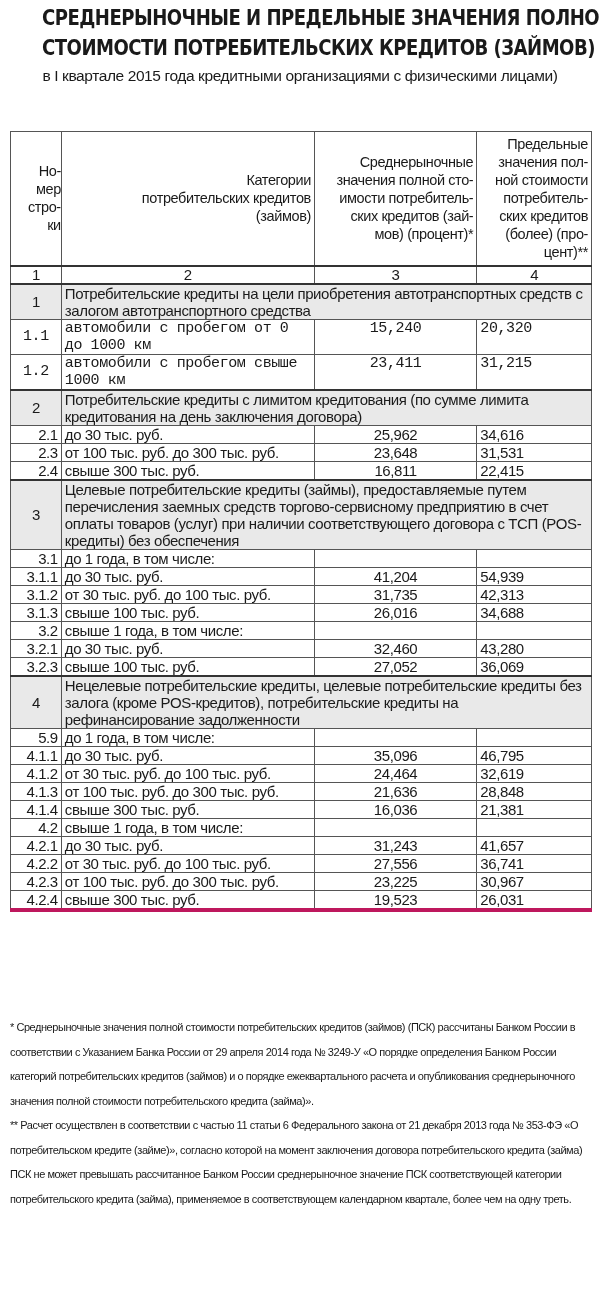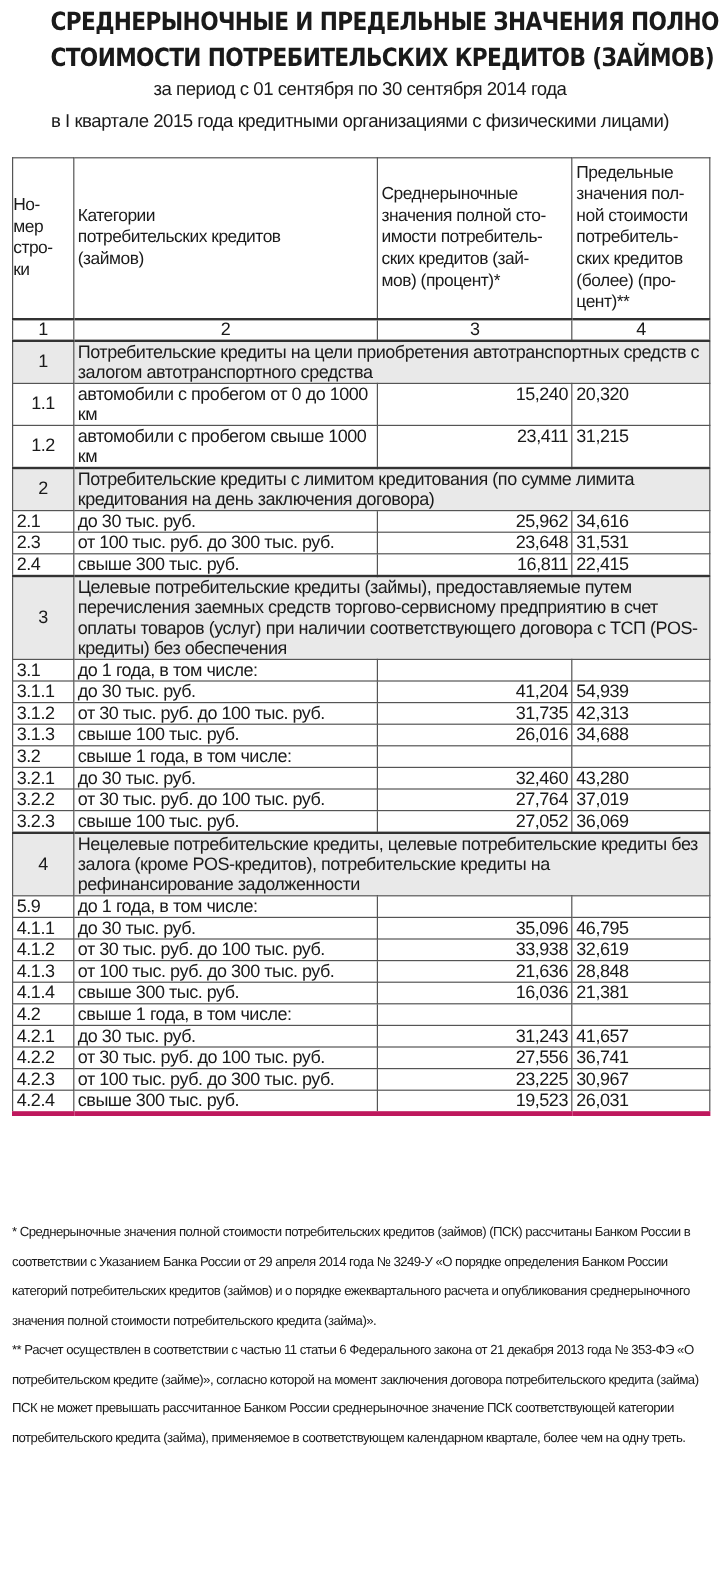--- a/index.html
+++ b/index.html
@@ -3,42 +3,41 @@
 <meta charset="utf-8">
 <style>
   html, body { margin: 0; padding: 0; background: #ffffff; }
   body { width: 600px; height: 1315px; overflow: hidden; color: #1a1a1a; font-family: "Liberation Sans", sans-serif; position: relative; }
   .title { text-align: center; font-family: "DejaVu Sans", sans-serif; font-weight: bold; font-size: 21px; line-height: 24px; letter-spacing: -0.6px; margin-top: 6px; transform: scaleX(0.86); transform-origin: center; white-space: nowrap; }
   .subtitle { text-align: center; font-size: 15.5px; line-height: 22px; letter-spacing: -0.4px; margin-top: 4px; }
   table.grid { position: absolute; left: 10px; top: 131px; width: 582px; border-collapse: collapse; font-size: 15px; letter-spacing: -0.4px; }
   table.grid td { border: 1px solid #555; padding: 0 3px; vertical-align: top; line-height: 17px; }
   .c-num { width: 44px; text-align: center; }
   .c-cat { width: 248px; }
-  .c-v1 { width: 156px; text-align: right; }
+  .c-v1 { width: 156px; text-align: center; }
   .c-v2 { width: 108px; text-align: left; }
-  tr.head td { vertical-align: middle; text-align: left; font-size: 14.5px; line-height: 18px; }
+  tr.head td { vertical-align: middle; text-align: right; font-size: 14.5px; line-height: 18px; }
   tr.head td.hn { padding: 0; }
   tr.colnum td { text-align: center; border-top: 2px solid #333; line-height: 16px; }
   tr.section td { background: #e9e9e9; border-top: 2px solid #333; }
   tr.section td.c-num { vertical-align: middle; }
-  tr.two td { height: 34px; }
+  tr.two td { height: 34px; font-family: Liberation Mono, monospace; }
   tr.two td.c-num { vertical-align: middle; }
   tr.one td { line-height: 17px; }
-  tr.one td.c-num { text-align: left; }
+  tr.one td.c-num { text-align: right; }
   tr.last td { border-bottom: 4px solid #be185d; }
   .notes { position: absolute; left: 10px; top: 1015px; width: 585px; font-size: 11px; line-height: 24.5px; letter-spacing: -0.45px; }
   .notes p { margin: 0; }
 </style>
 </head>
 <body>
 
 <div>
   <div class="title">СРЕДНЕРЫНОЧНЫЕ И ПРЕДЕЛЬНЫЕ ЗНАЧЕНИЯ ПОЛНОЙ</div>
   <div class="title">СТОИМОСТИ ПОТРЕБИТЕЛЬСКИХ  КРЕДИТОВ (ЗАЙМОВ)</div>
-  <div class="subtitle">за период с 01 сентября по 30 сентября 2014 года</div>
   <div class="subtitle" style="margin-top:5px">в I квартале 2015 года кредитными организациями с физическими лицами)</div>
 </div>
 
 <table class="grid">
   <tbody id="tbody">
     <tr class="head" style="height:134px">
       <td class="c-num hn">
           <div id="h-num">
             <div>Но-</div>
             <div>мер</div>
@@ -152,26 +151,20 @@
         <td class="c-v1"></td>
         <td class="c-v2"></td>
       </tr>
       <tr class="one">
         <td class="c-num">3.2.1</td>
         <td class="c-cat">до 30 тыс. руб.</td>
         <td class="c-v1">32,460</td>
         <td class="c-v2">43,280</td>
       </tr>
       <tr class="one">
-        <td class="c-num">3.2.2</td>
-        <td class="c-cat">от 30 тыс. руб. до 100 тыс. руб.</td>
-        <td class="c-v1">27,764</td>
-        <td class="c-v2">37,019</td>
-      </tr>
-      <tr class="one">
         <td class="c-num">3.2.3</td>
         <td class="c-cat">свыше 100 тыс. руб.</td>
         <td class="c-v1">27,052</td>
         <td class="c-v2">36,069</td>
       </tr>
       <tr class="section">
         <td class="c-num">4</td>
         <td class="c-cat" colspan="3">Нецелевые потребительские кредиты, целевые потребительские кредиты без залога (кроме POS-кредитов), потребительские кредиты на рефинансирование задолженности</td>
       </tr>
       <tr class="one">
@@ -182,21 +175,21 @@
       </tr>
       <tr class="one">
         <td class="c-num">4.1.1</td>
         <td class="c-cat">до 30 тыс. руб.</td>
         <td class="c-v1">35,096</td>
         <td class="c-v2">46,795</td>
       </tr>
       <tr class="one">
         <td class="c-num">4.1.2</td>
         <td class="c-cat">от 30 тыс. руб. до 100 тыс. руб.</td>
-        <td class="c-v1">33,938</td>
+        <td class="c-v1">24,464</td>
         <td class="c-v2">32,619</td>
       </tr>
       <tr class="one">
         <td class="c-num">4.1.3</td>
         <td class="c-cat">от 100 тыс. руб. до 300 тыс. руб.</td>
         <td class="c-v1">21,636</td>
         <td class="c-v2">28,848</td>
       </tr>
       <tr class="one">
         <td class="c-num">4.1.4</td>

